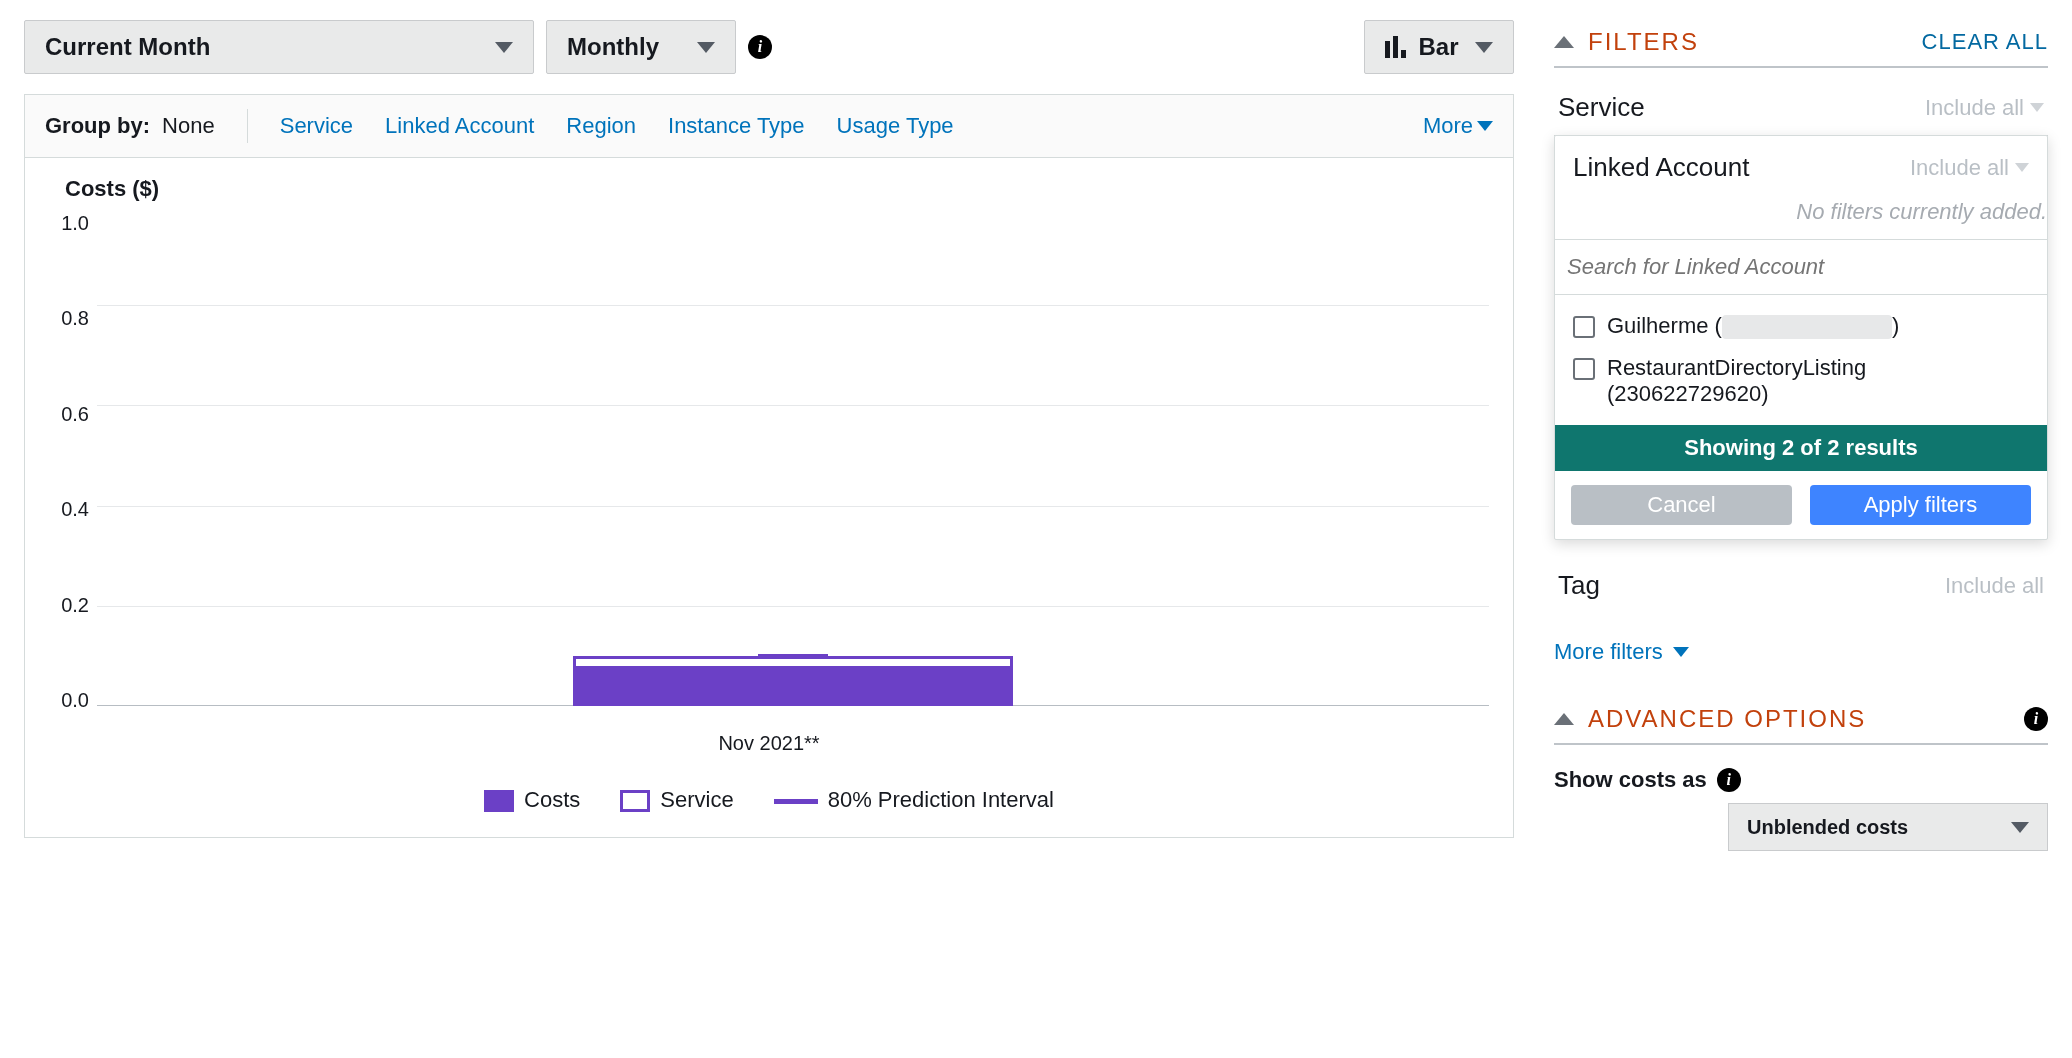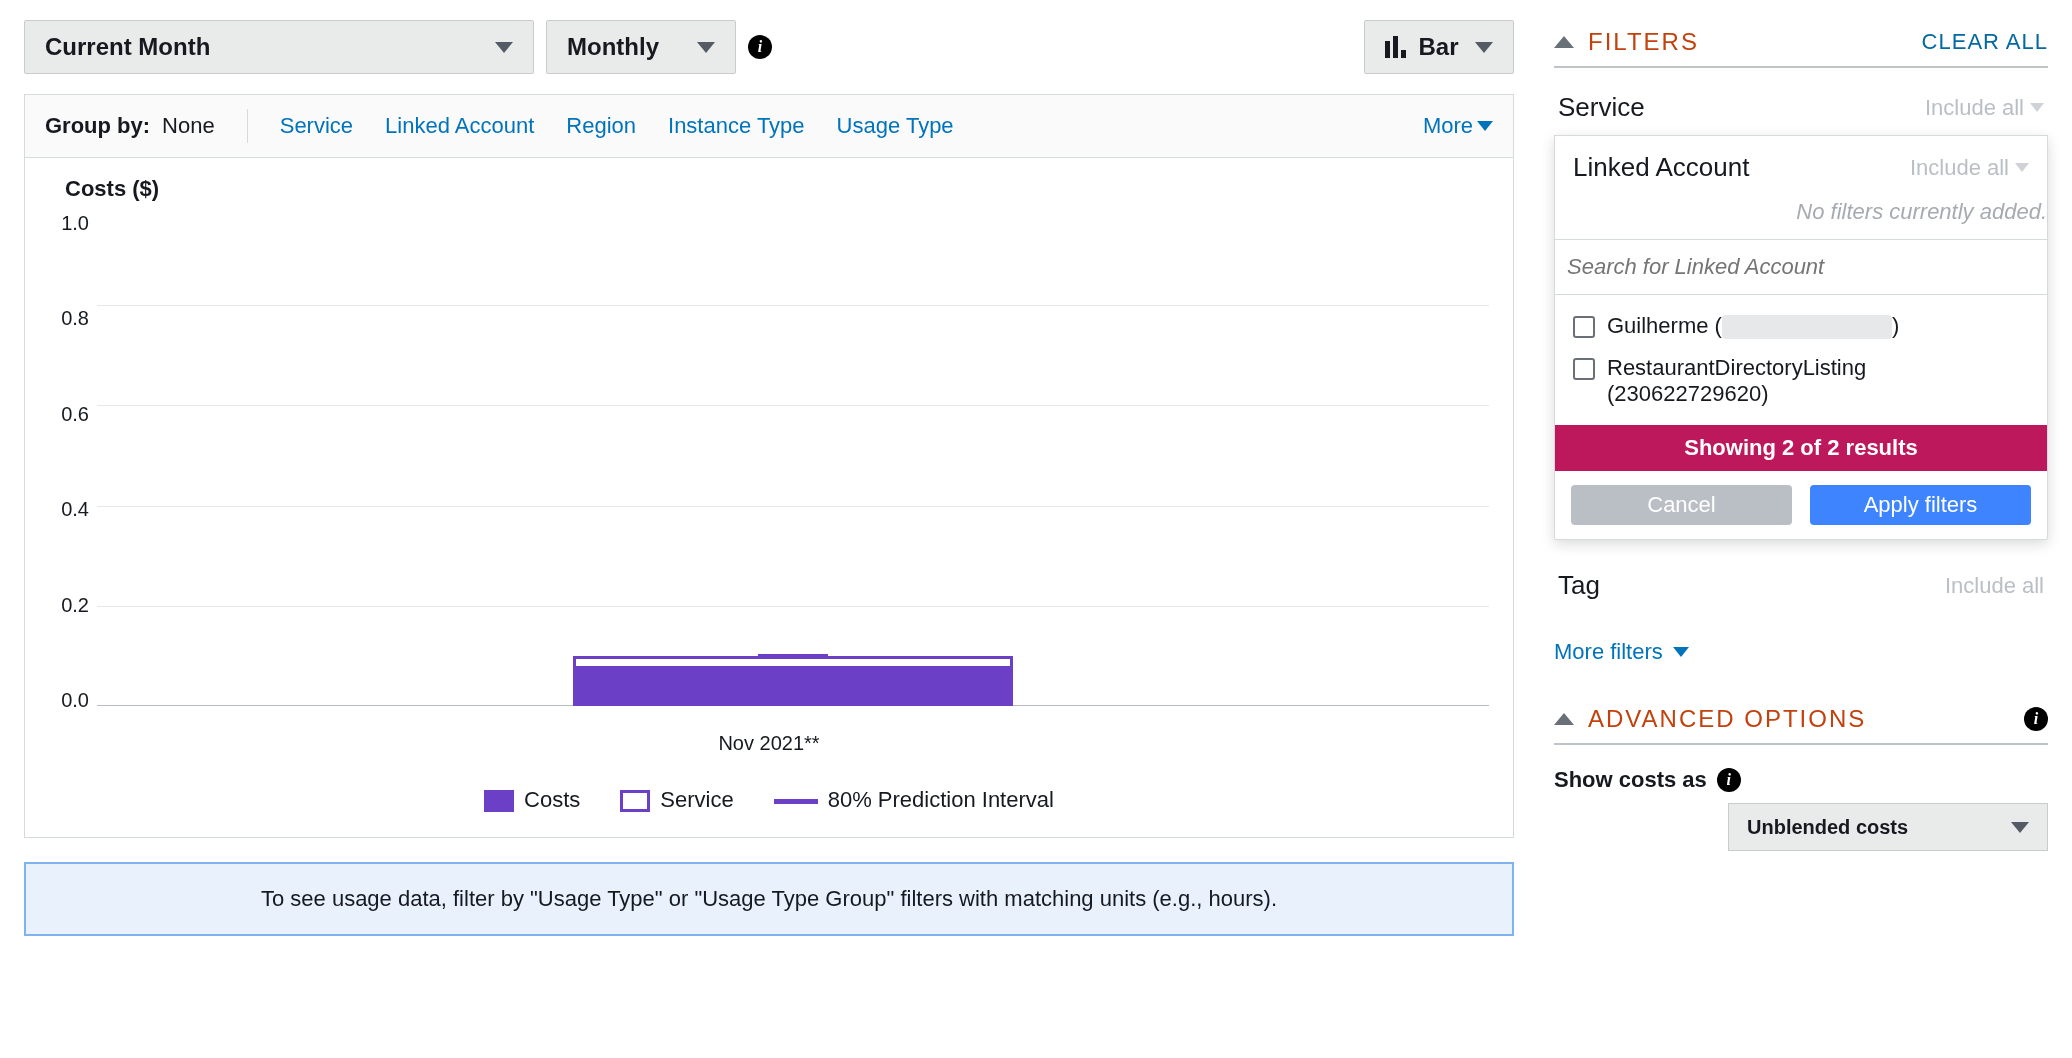--- a/index.html
+++ b/index.html
@@ -68,21 +68,21 @@
   
   .popup { position:relative; margin-top:-1px; border:1px solid #d5dbdb; box-shadow:0 4px 14px rgba(0,0,0,.15); background:#fff; border-radius:2px;}
   .popup-head { display:flex; align-items:center; justify-content:space-between; padding:16px 18px 10px 18px; font-size:26px; }
   .nofilt { color:#a6abb1; font-style:italic; text-align:right; padding:6px 0 14px; font-size:22px;}
   .sep { height:1px; background:#d5dbdb; }
   .search-in { width:100%; border:none; font-size:22px; padding:14px 12px; font-style:italic; color:#ef4444; outline:none;}
   .optlist { padding:10px 0; }
   .opt { display:flex; align-items:flex-start; gap:12px; padding:8px 18px; font-size:22px; cursor:pointer;}
   .cb { width:22px; height:22px; border:2px solid #6a7077; border-radius:3px; flex:0 0 22px; margin-top:3px;}
   .redact { display:inline-block; background:#e7e8e9; border-radius:4px; width:170px; height:24px; vertical-align:middle;}
-  .results { background:#be185d; color:#fff; text-align:center; font-size:22px; font-weight:700; padding:10px 13px;}
+  .results { background:#0f766e; color:#fff; text-align:center; font-size:22px; font-weight:700; padding:10px 13px;}
   .popup-btns { display:flex; gap:18px; padding:14px 16px;}
   .btn { flex:1; border:none; border-radius:4px; height:40px; font-size:22px; color:#fff; cursor:pointer;}
   .btn.cancel { background:#b9bfc5; }
   .btn.apply  { background:#3e84ff; }
 
   .more-filt { color:#0073bb; font-size:22px; display:flex; align-items:center; gap:10px; margin:26px 0 40px; cursor:pointer;}
 
   .adv-row { display:flex; align-items:center; gap:14px; border-bottom:2px solid #bfc4c9; padding-bottom:10px; }
   .showcosts { font-weight:700; font-size:22px; margin:22px 0 10px; display:flex; align-items:center; gap:10px;}
   .unblend { background:#e9eaea; border:1px solid #c9cbcd; width:320px; height:48px; margin-left:auto; display:flex; align-items:center; padding:0 18px; justify-content:space-between; font-weight:700; font-size:20px;}
@@ -159,21 +159,20 @@
         </div>
       </div>
       <div class="xlabel">Nov 2021**</div>
       <div class="legend">
         <span><span class="sw solid"></span><span>Costs</span></span>
         <span><span class="sw hollow"></span><span>Service</span></span>
         <span><span class="sw line"></span><span>80% Prediction Interval</span></span>
       </div>
     </div>
 
-    <div class="infobar">To see usage data, filter by "Usage Type" or "Usage Type Group" filters with matching units (e.g., hours).</div>
   </div>
 
   <div class="right">
     <div class="sect-head">
       <span class="collapse-caret"></span>
       <span class="sect-title">FILTERS</span>
       <span class="sect-link">CLEAR ALL</span>
     </div>
 
     <div class="filter-row">

